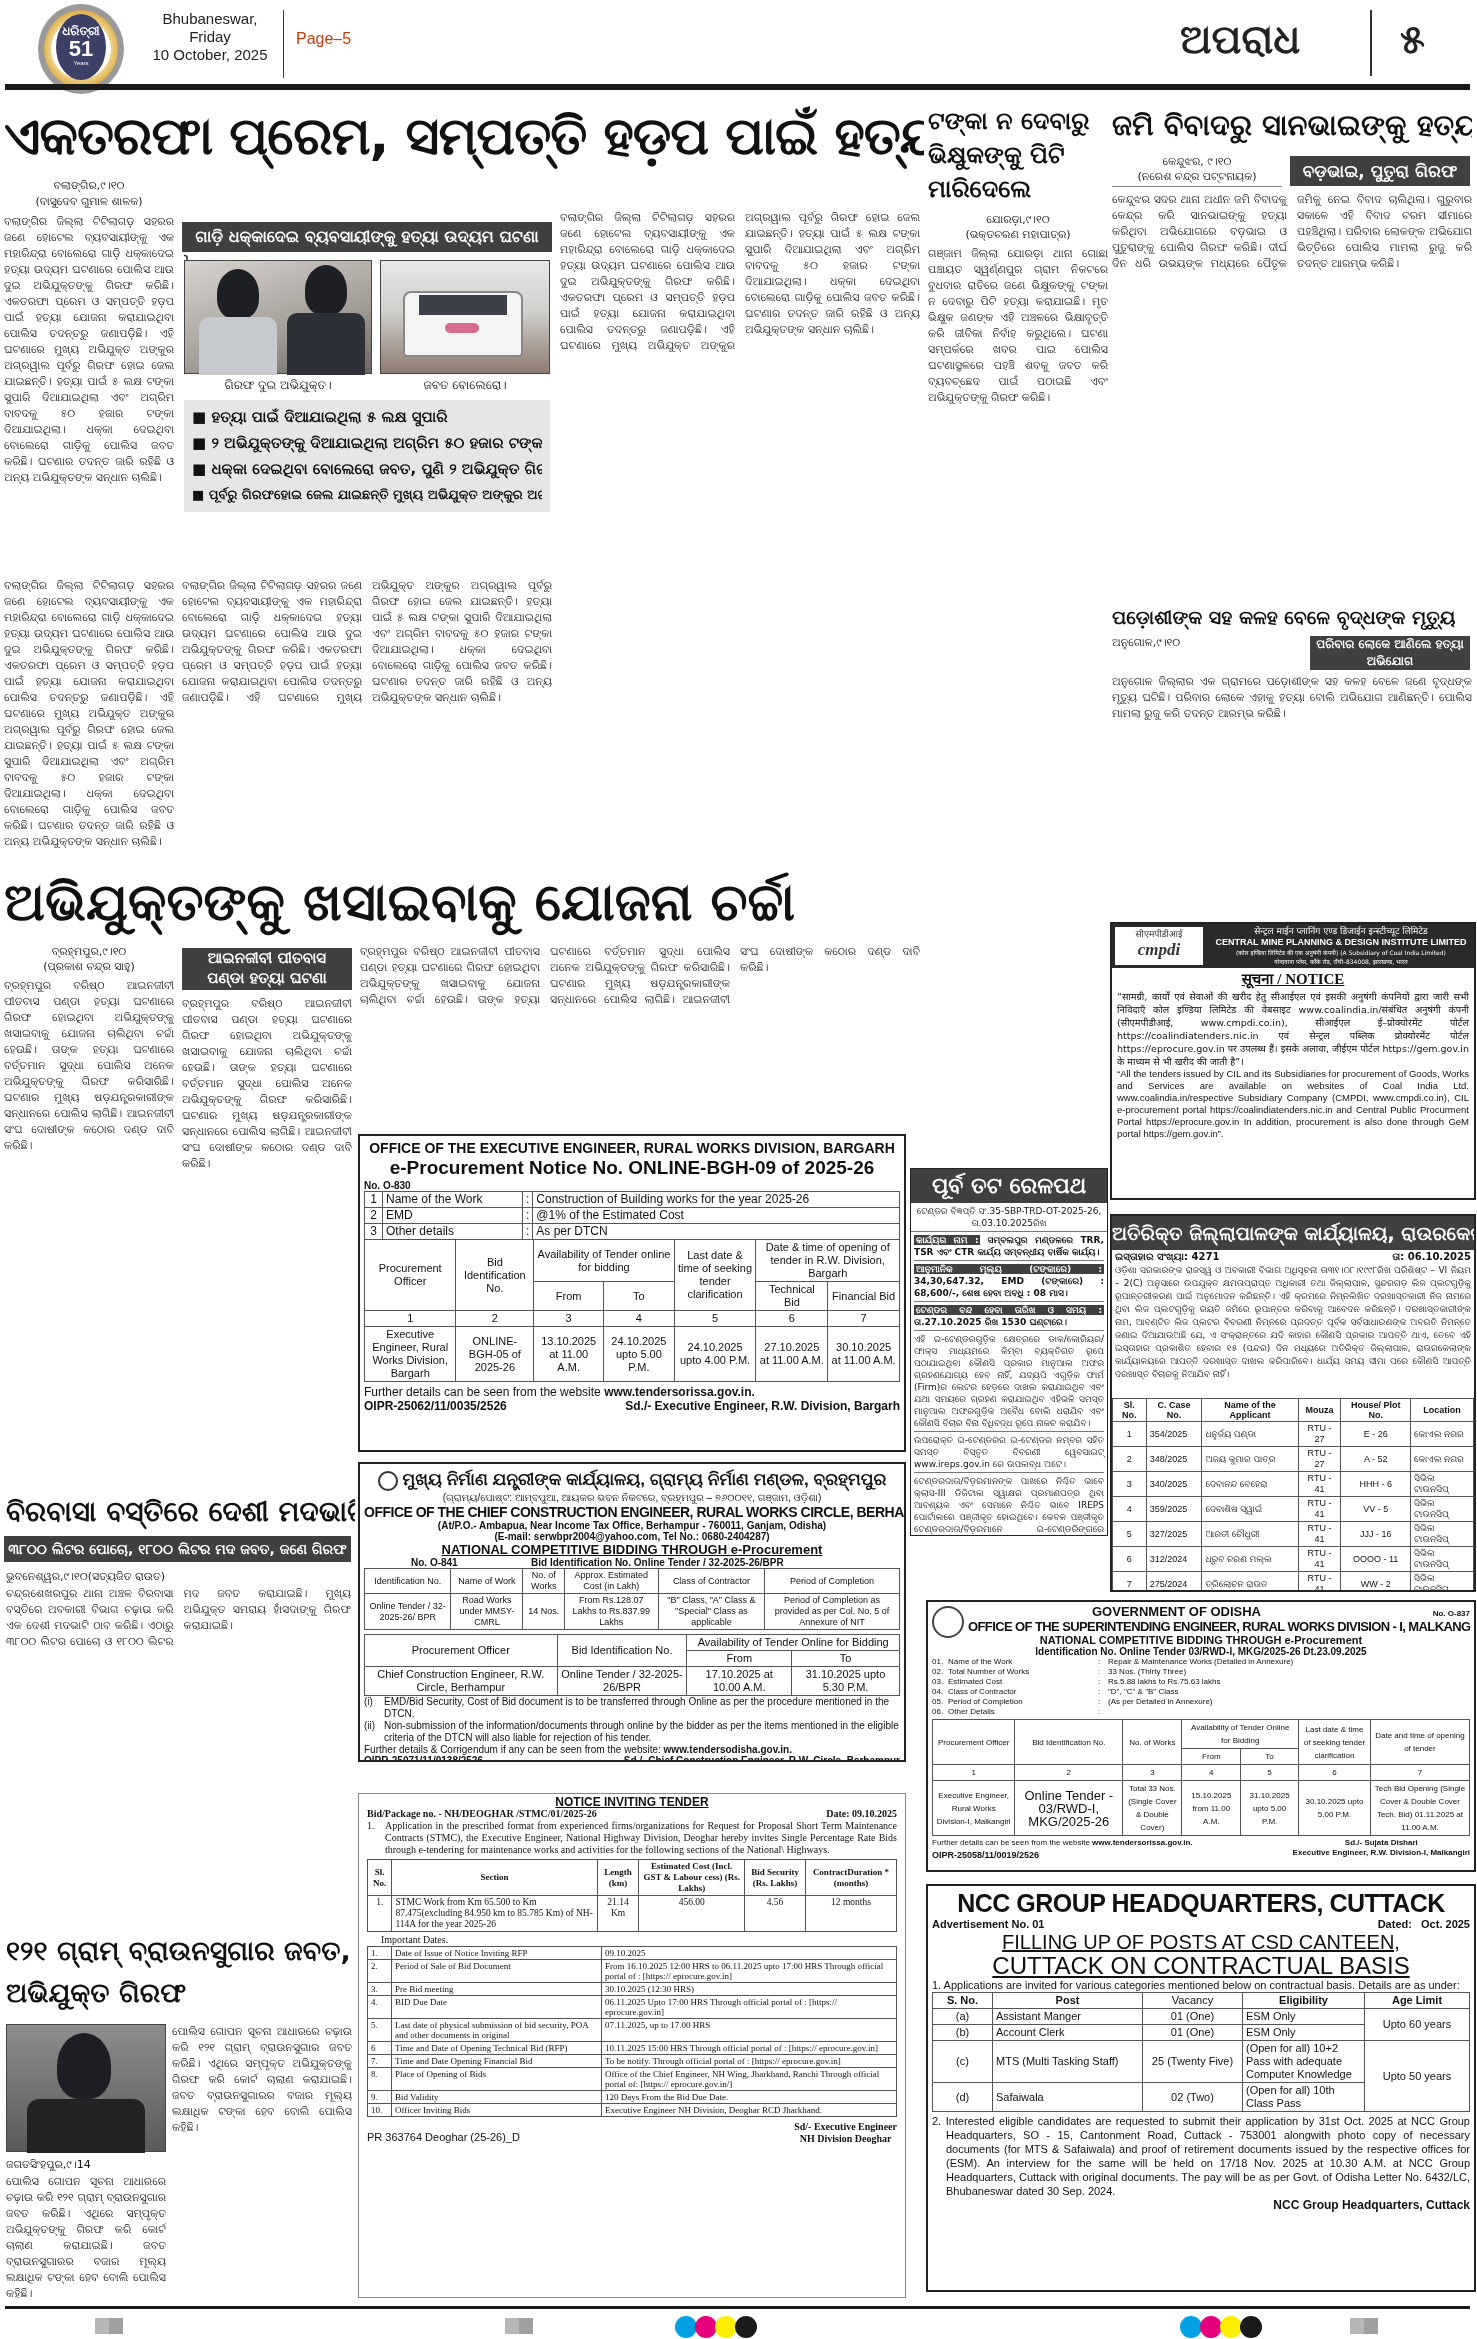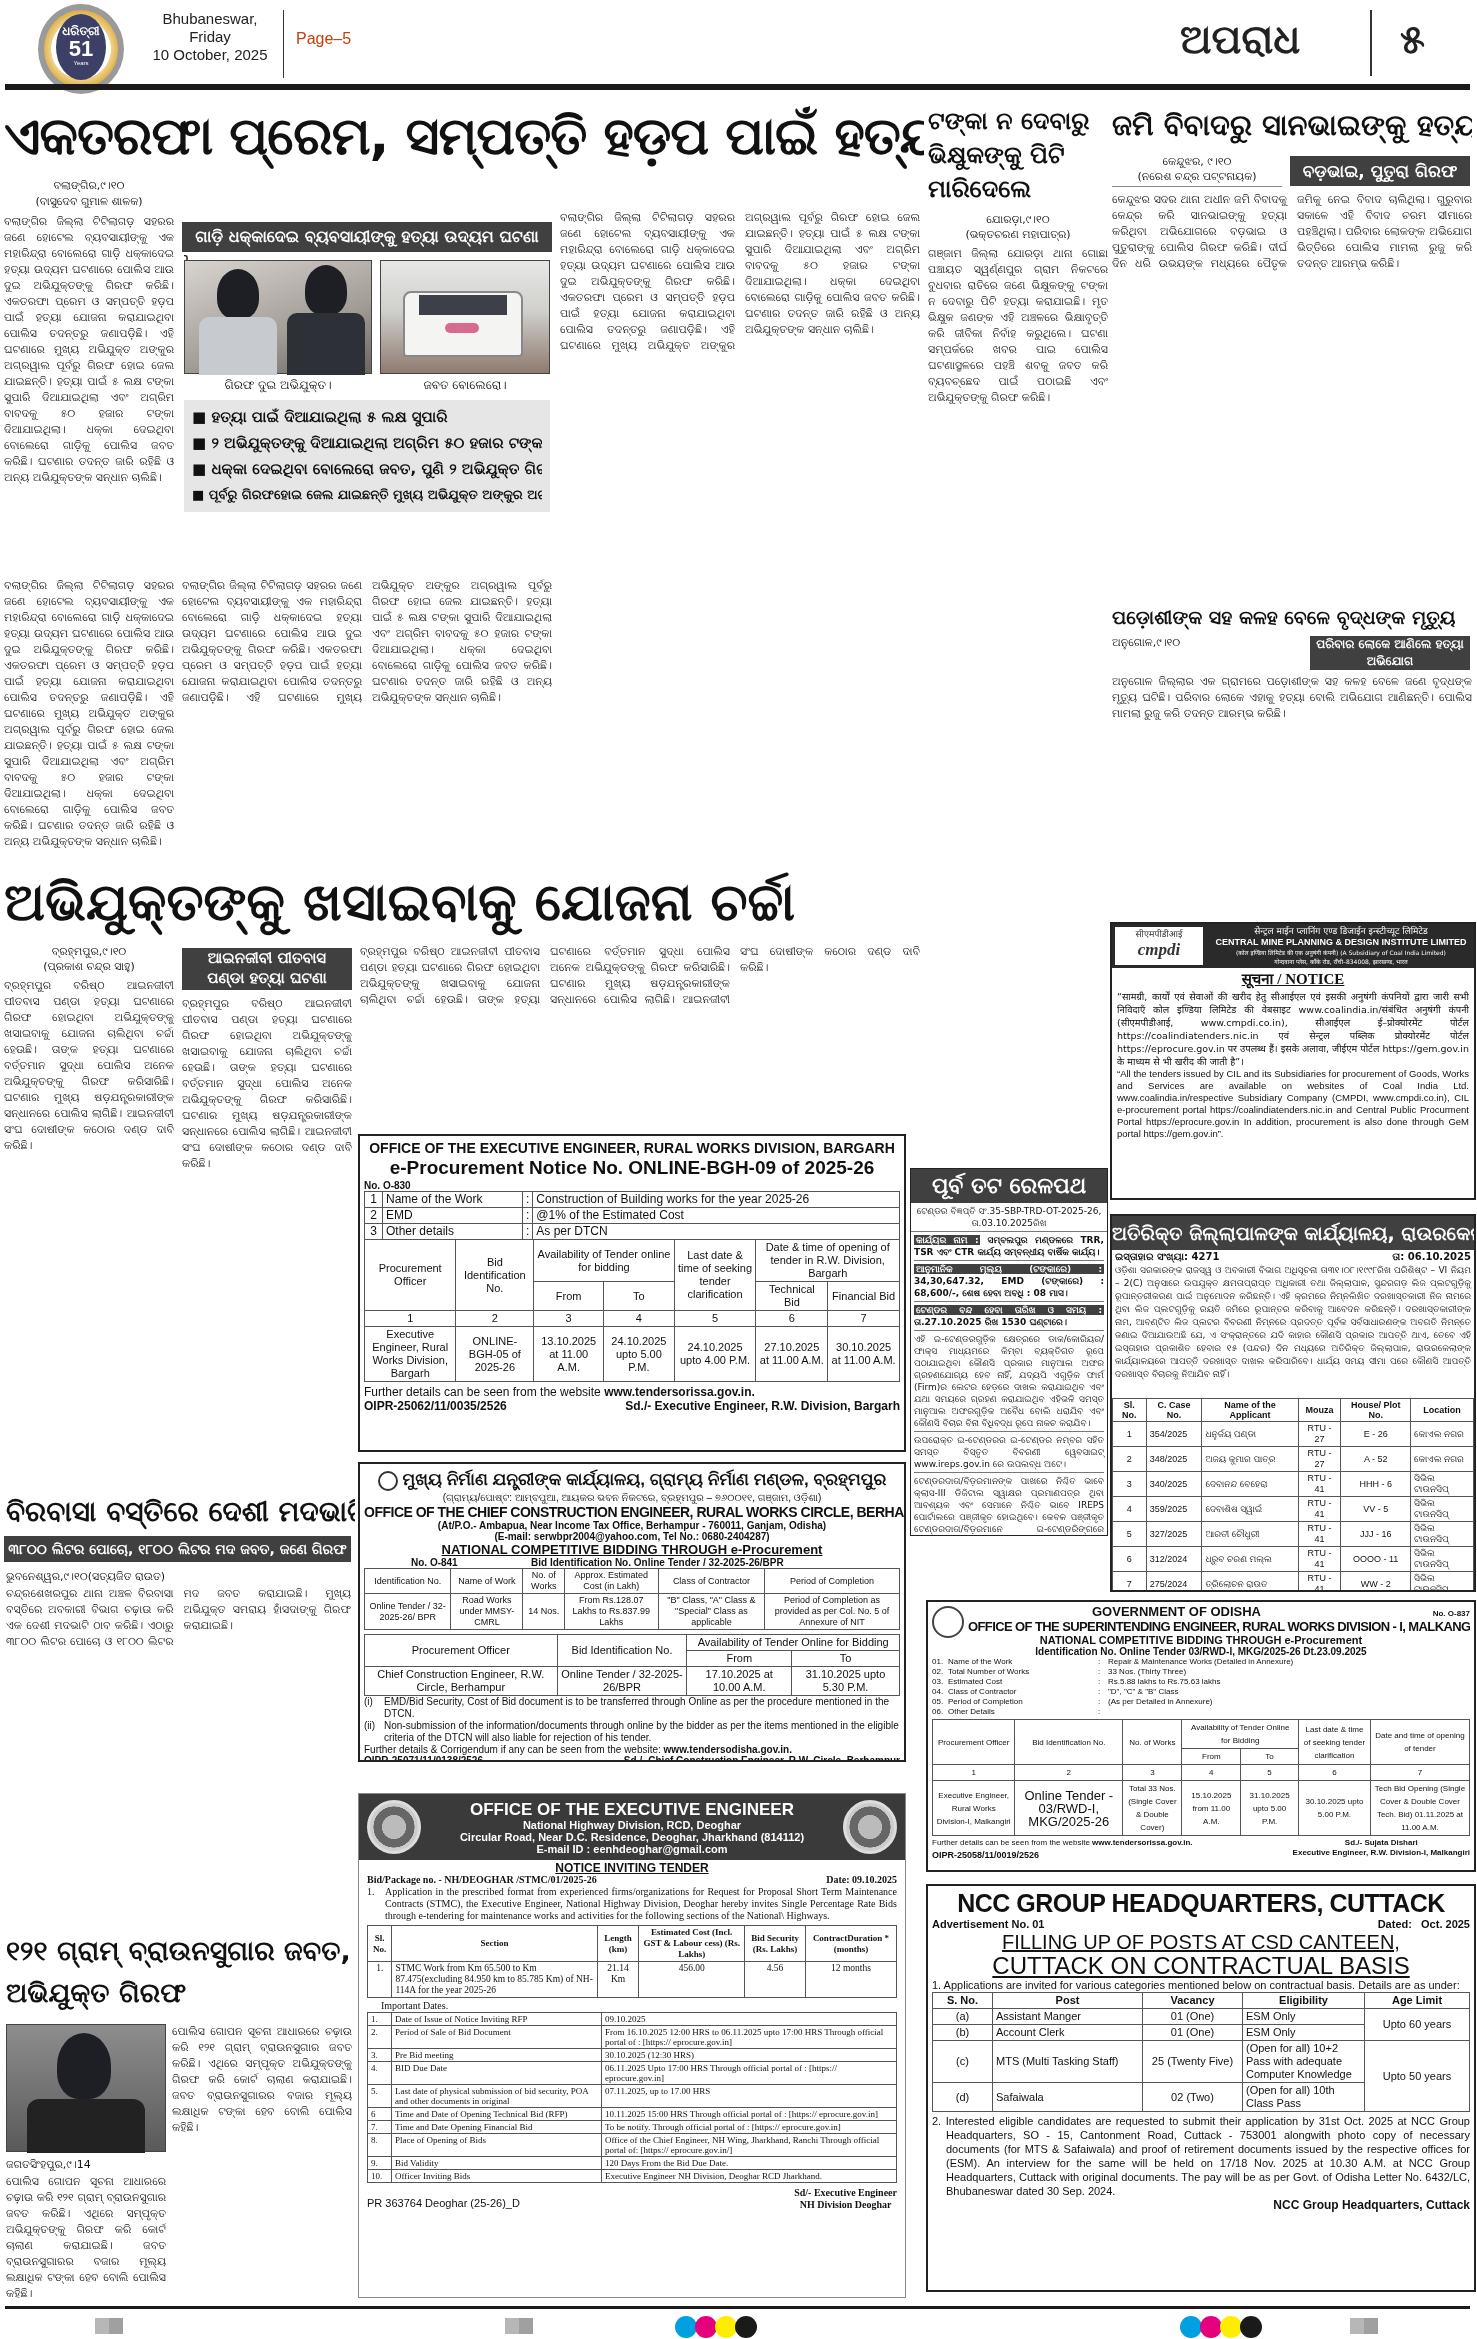--- a/index.html
+++ b/index.html
@@ -282,28 +282,20 @@
   <div style="font-size:10px;">
     <span>Further details &amp; Corrigendum if any can be seen from the website: </span><b>www.tendersodisha.gov.in.</b>
   </div>
   <div class="bold" style="font-size:10px;display:flex;justify-content:space-between;">
     <span>OIPR-25071/11/0138/2526</span>
     <span>Sd./- Chief Construction Engineer, R.W. Circle, Berhampur</span>
   </div>
 </div>
 
 <div class="abs ad" style="left:358px;top:1793px;width:548px;height:505px;border-width:1px;border-color:#888;padding:0;">
-  <div class="sans" style="background:#3a3a3a;color:#fff;text-align:center;padding:6px 70px;position:relative;height:66px;">
-    <span class="abs" style="left:8px;top:6px;width:54px;height:54px;border-radius:50%;border:3px solid #ddd;background:radial-gradient(circle,#bbb 35%,#666 36%,#666 60%,#ccc 61%);"></span>
-    <span class="abs" style="right:8px;top:6px;width:54px;height:54px;border-radius:50%;border:3px solid #ddd;background:radial-gradient(circle,#bbb 35%,#666 36%,#666 60%,#ccc 61%);"></span>
-    <div class="bold" style="font-size:17px;line-height:19px;">OFFICE OF THE EXECUTIVE ENGINEER</div>
-    <div class="bold" style="font-size:11px;">National Highway Division, RCD, Deoghar</div>
-    <div class="bold" style="font-size:11px;white-space:nowrap;">Circular Road, Near D.C. Residence, Deoghar, Jharkhand (814112)</div>
-    <div class="bold" style="font-size:11px;">E-mail ID : eenhdeoghar@gmail.com</div>
-  </div>
   <div class="serif" style="padding:2px 8px;font-size:10px;line-height:12px;">
     <div class="center bold sans" style="font-size:12px;text-decoration:underline;">NOTICE INVITING TENDER</div>
     <div class="bold" style="display:flex;justify-content:space-between;">
       <span>Bid/Package no. - NH/DEOGHAR /STMC/01/2025-26</span>
       <span>Date: 09.10.2025</span>
     </div>
     <div style="display:flex;text-align:justify;">
       <span style="width:18px;flex:none;">1.</span>
       <span>Application in the prescribed format from experienced firms/organizations for Request for Proposal Short Term Maintenance Contracts (STMC), the Executive Engineer, National Highway Division, Deoghar hereby invites Single Percentage Rate Bids through e-tendering for maintenance works and activities for the following sections of the National\ Highways.</span>
     </div>
@@ -613,21 +605,21 @@
     <span style="white-space:pre;">Dated:   Oct. 2025</span>
   </div>
   <div class="center" style="font-size:20px;line-height:24px;text-decoration:underline;">FILLING UP OF POSTS AT CSD CANTEEN,</div>
   <div class="center" style="font-size:24px;line-height:24px;text-decoration:underline;">CUTTACK ON CONTRACTUAL BASIS</div>
   <div style="font-size:11px;line-height:14px;text-align:justify;padding-left:10px;text-indent:-10px;">1. Applications are invited for various categories mentioned below on contractual basis. Details are as under:</div>
   <table>
     <tbody>
         <tr id="ncc-head">
           <th class="center" style="font-weight: bold; font-size: 11px;">S. No.</th>
           <th class="center" style="font-weight: bold; font-size: 11px;">Post</th>
-          <th class="center" style="font-weight: bold; font-size: 11px;">Vacancy</th>
+          <th class="center" style="font-weight: normal; font-size: 11px;">Vacancy</th>
           <th class="center" style="font-weight: bold; font-size: 11px;">Eligibility</th>
           <th class="center" style="font-weight: bold; font-size: 11px;">Age Limit</th>
         </tr>
     </tbody>
       <tbody id="ncc-rows">
         <tr>
           <td class="center" style="width: 60px;">(a)</td>
           <td style="width: 150px;">Assistant Manger</td>
           <td class="center" style="width: 100px;">01 (One)</td>
           <td style="width: 122px;">ESM Only</td>

